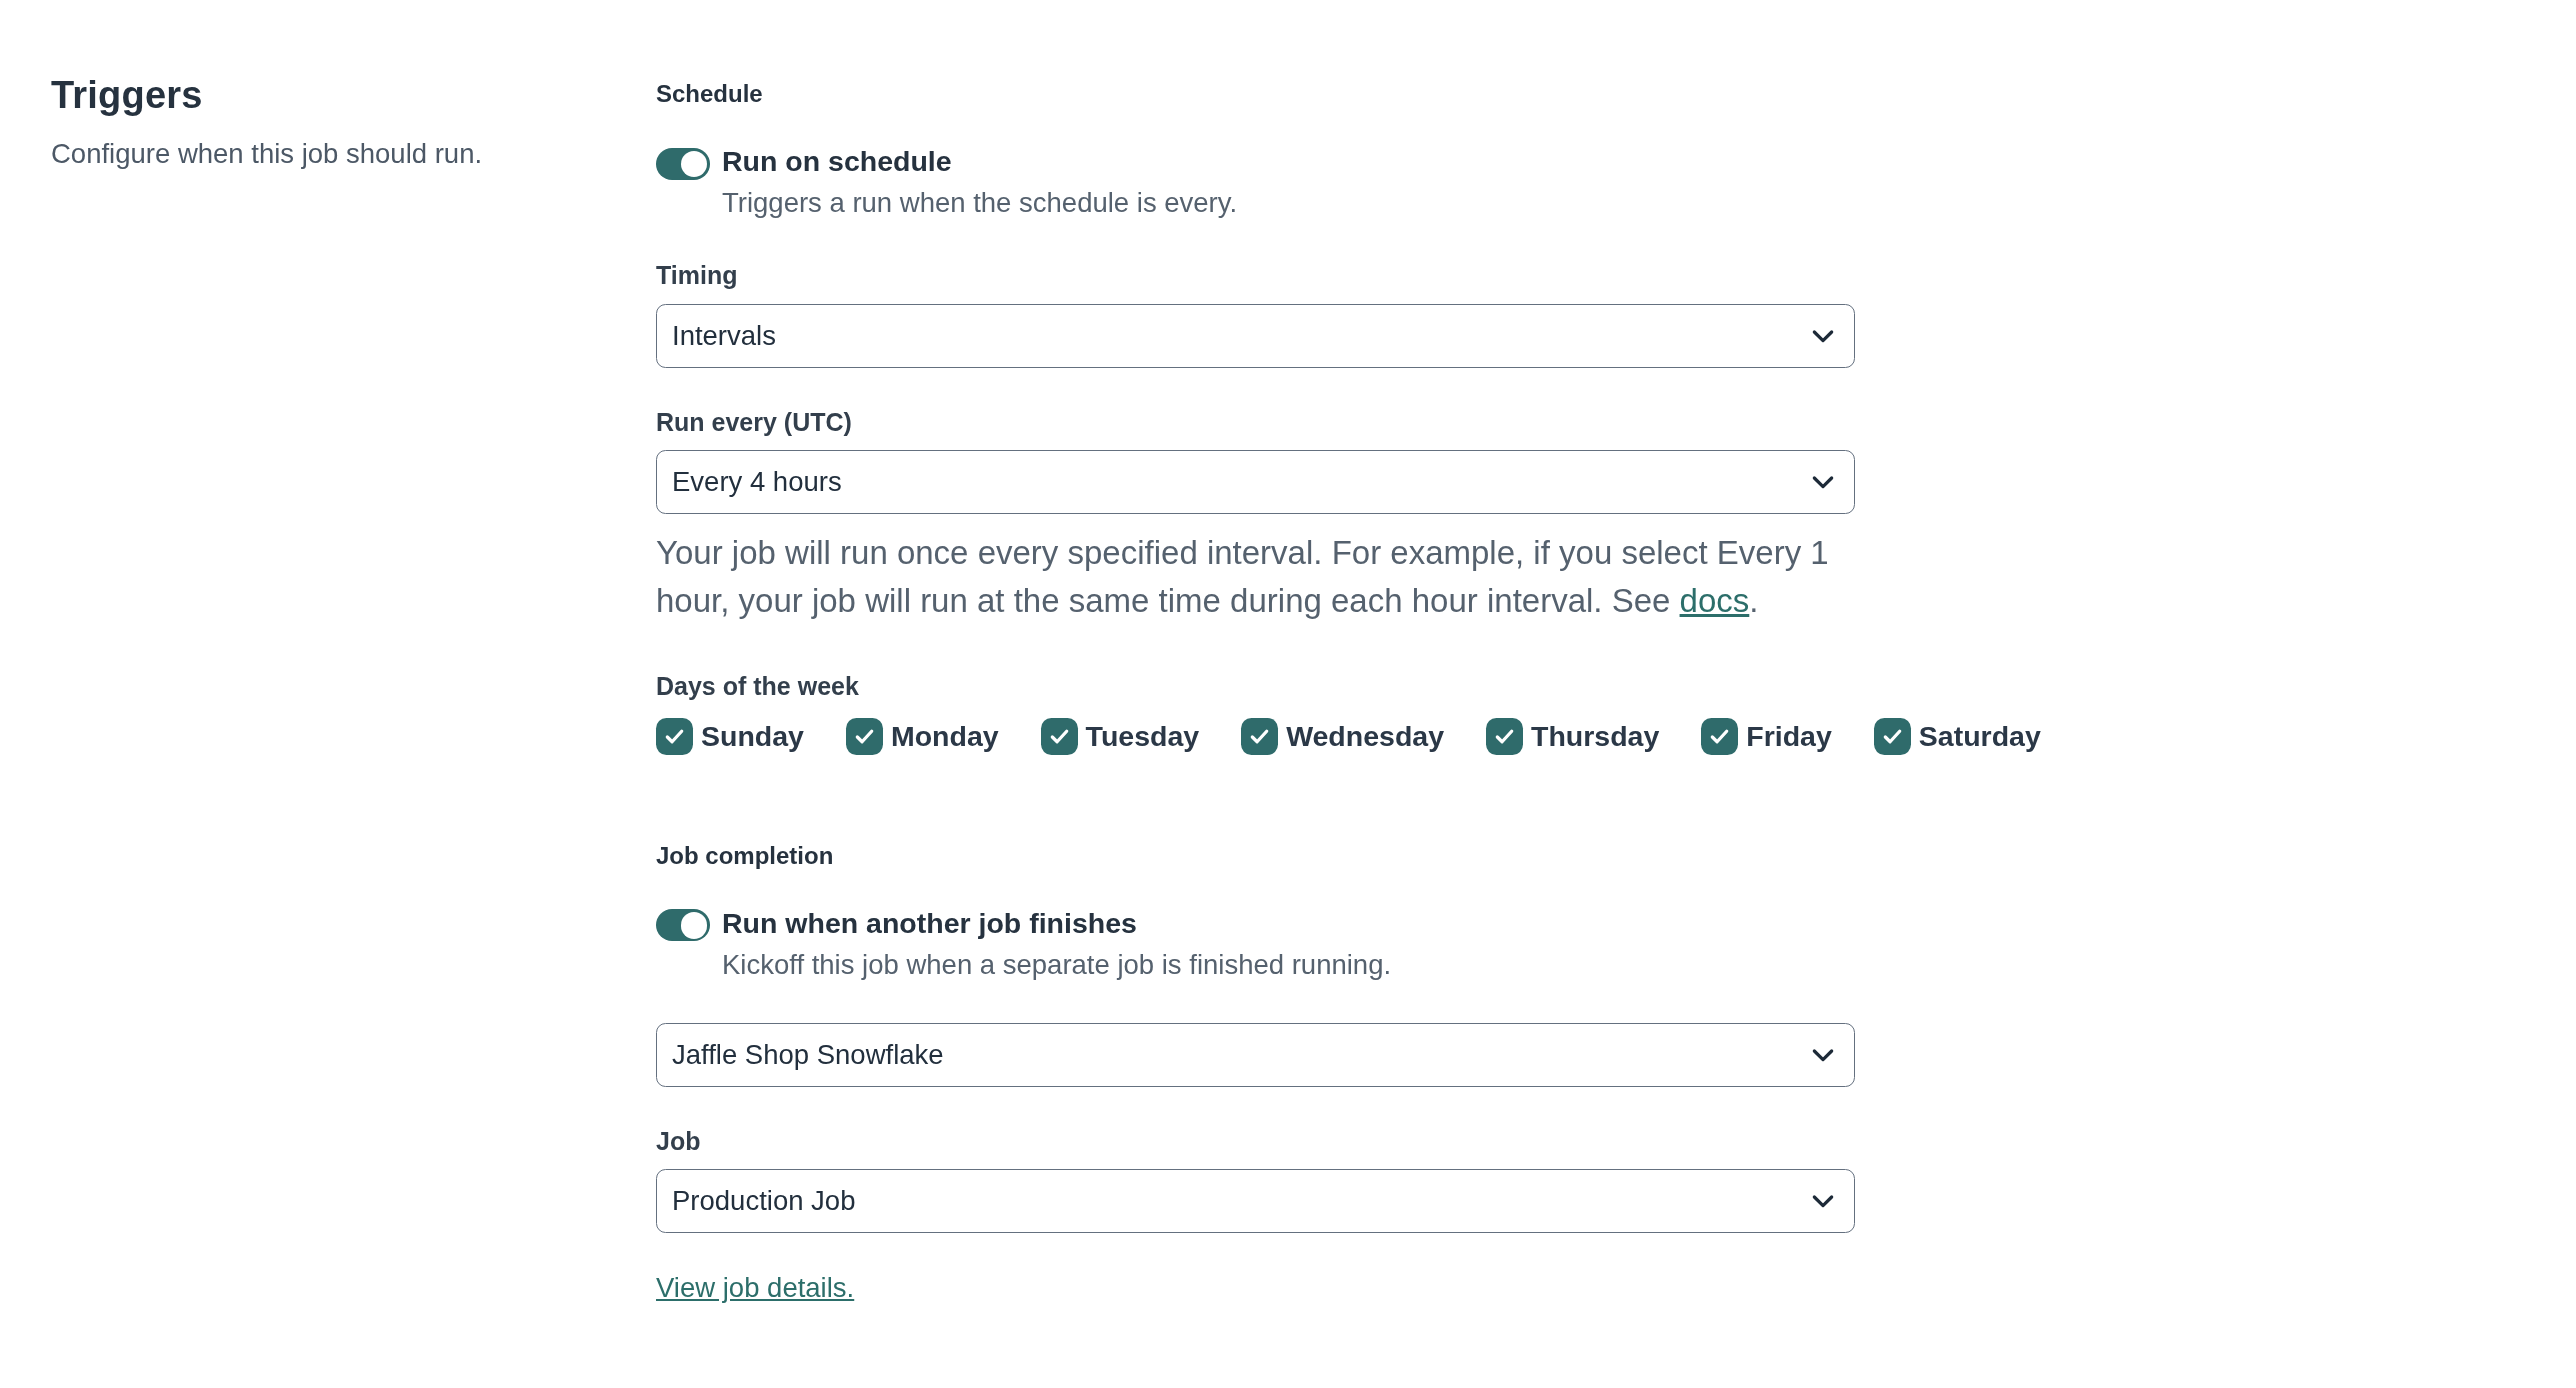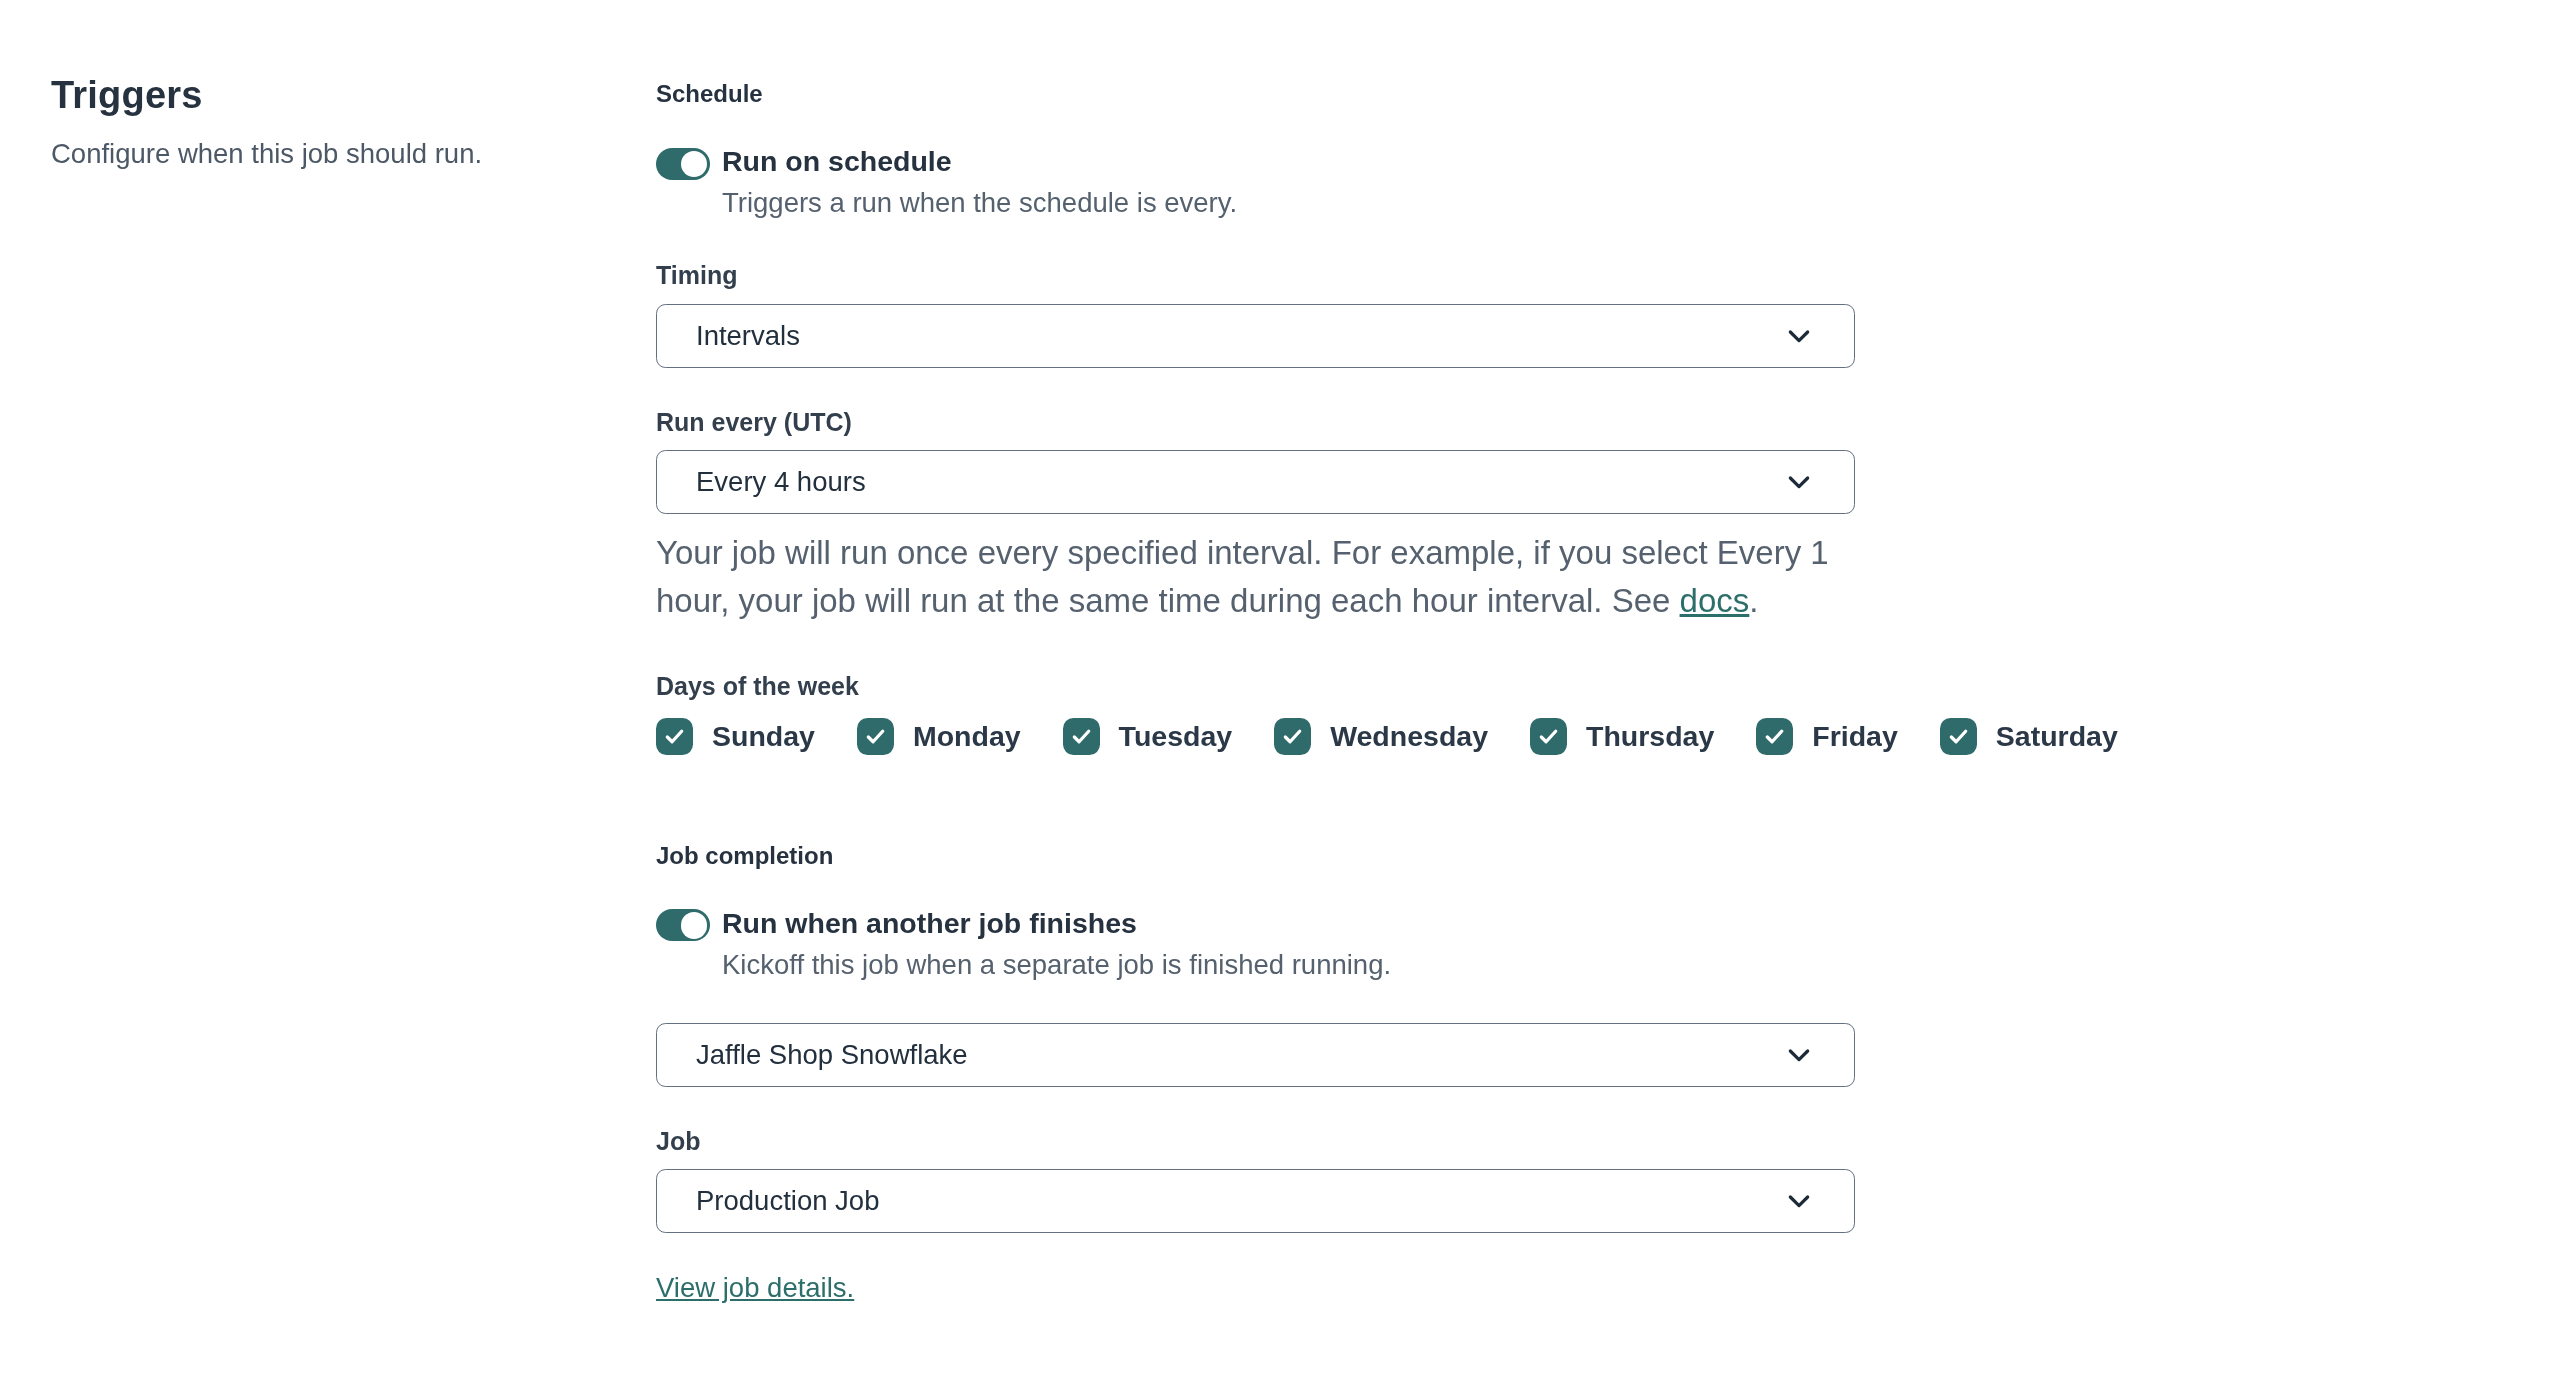--- a/index.html
+++ b/index.html
@@ -37,33 +37,33 @@
   .toggle-text { margin-left: 12px; }
   .toggle-label { font-size: 28.5px; font-weight: 700; color: #26323f; line-height: 1.25; }
   .toggle-desc { font-size: 27.5px; font-weight: 400; color: #55616e; margin-top: 7.6px; }
 
   
   .field { margin-bottom: 40px; }
   .field-label { display: block; font-size: 25px; font-weight: 700; color: #333f4c; margin-bottom: 13.3px; }
   .select {
     display: flex; align-items: center; width: 1199px; height: 64px;
     border: 1.9px solid #64707f; border-radius: 9.5px; background: #ffffff;
-    padding: 0 39px; cursor: pointer;
+    padding: 0 15px; cursor: pointer;
   }
   .select-value { font-size: 27.5px; color: #222f3d; }
   .select .chev { margin-left: auto; display: block; }
 
   .help-text { font-size: 33px; color: #55616e; line-height: 1.45; margin-top: 15px; max-width: 1199px; }
   a.inline-link, a.block-link { color: #2c6e6a; text-decoration: underline; cursor: pointer; }
   a.block-link { display: inline-block; font-size: 27.5px; margin-top: 39px; }
 
   
   .days-field { margin-top: 47px; }
   .days-row { display: flex; align-items: center; gap: 42px; margin-top: 17px; }
-  .day-item { display: flex; align-items: center; gap: 19px; cursor: pointer; }
+  .day-item { display: flex; align-items: center; gap: 8px; cursor: pointer; }
   .checkbox {
     width: 37px; height: 37px; border-radius: 10.4px; background: #2f6b6b;
     display: flex; align-items: center; justify-content: center; flex: 0 0 auto;
   }
   .day-label { font-size: 28.5px; font-weight: 700; color: #2b3847; }
 </style>
 </head>
 <body>
 
 <div class="page">

